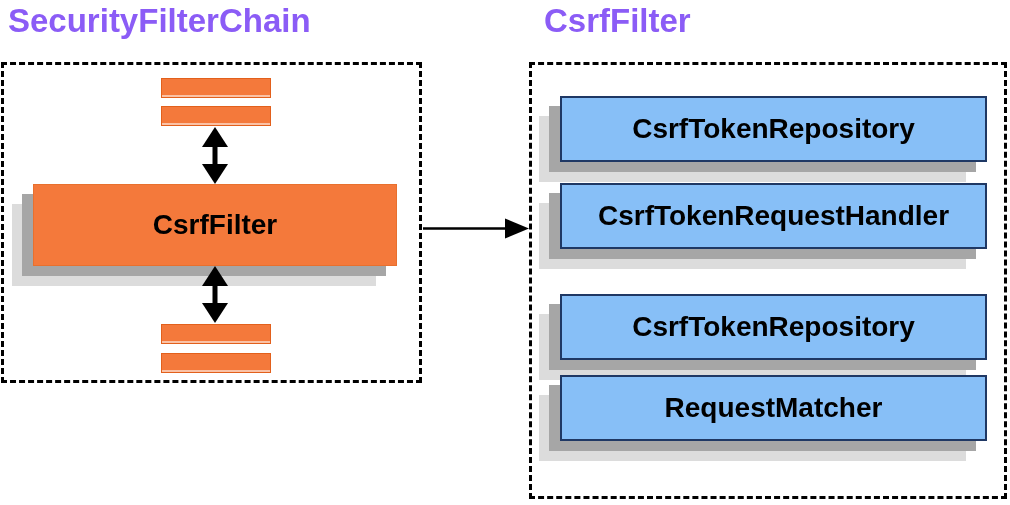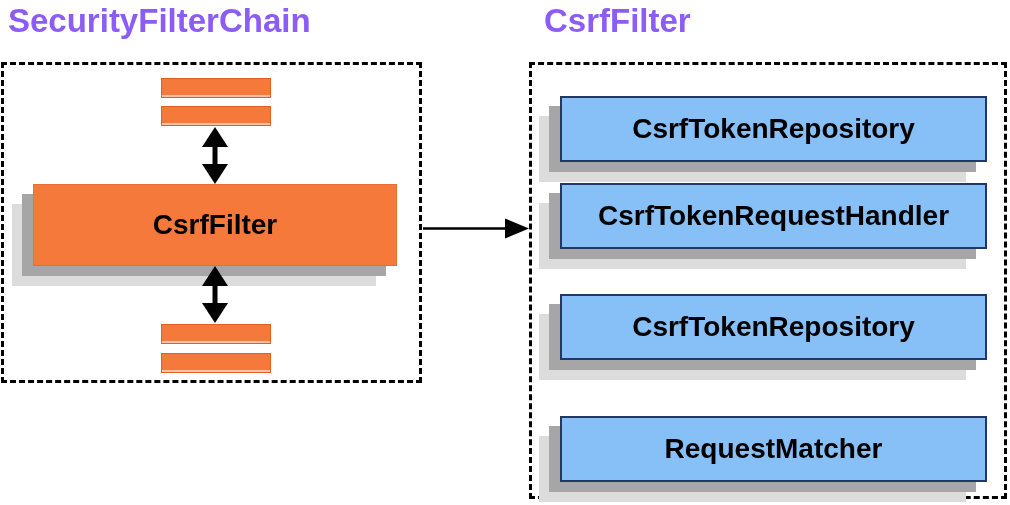--- a/index.html
+++ b/index.html
@@ -84,21 +84,21 @@
     border: 2px solid #1F3864;
     box-sizing: border-box;
     box-shadow: -11px 10px 0 #A6A6A6, -21px 20px 0 #DCDCDC;
     display: flex;
     align-items: center;
     justify-content: center;
   }
   .comp-1 { top: 96px; }
   .comp-2 { top: 183px; }
   .comp-3 { top: 294px; }
-  .comp-4 { top: 416px; align-items: center; }
+  .comp-4 { top: 375px; align-items: center; }
   .component-node .node-label {
     font-size: 28px;
     font-weight: bold;
     color: #000000;
   }
 </style>
 </head>
 <body>
 
 <div class="canvas">

